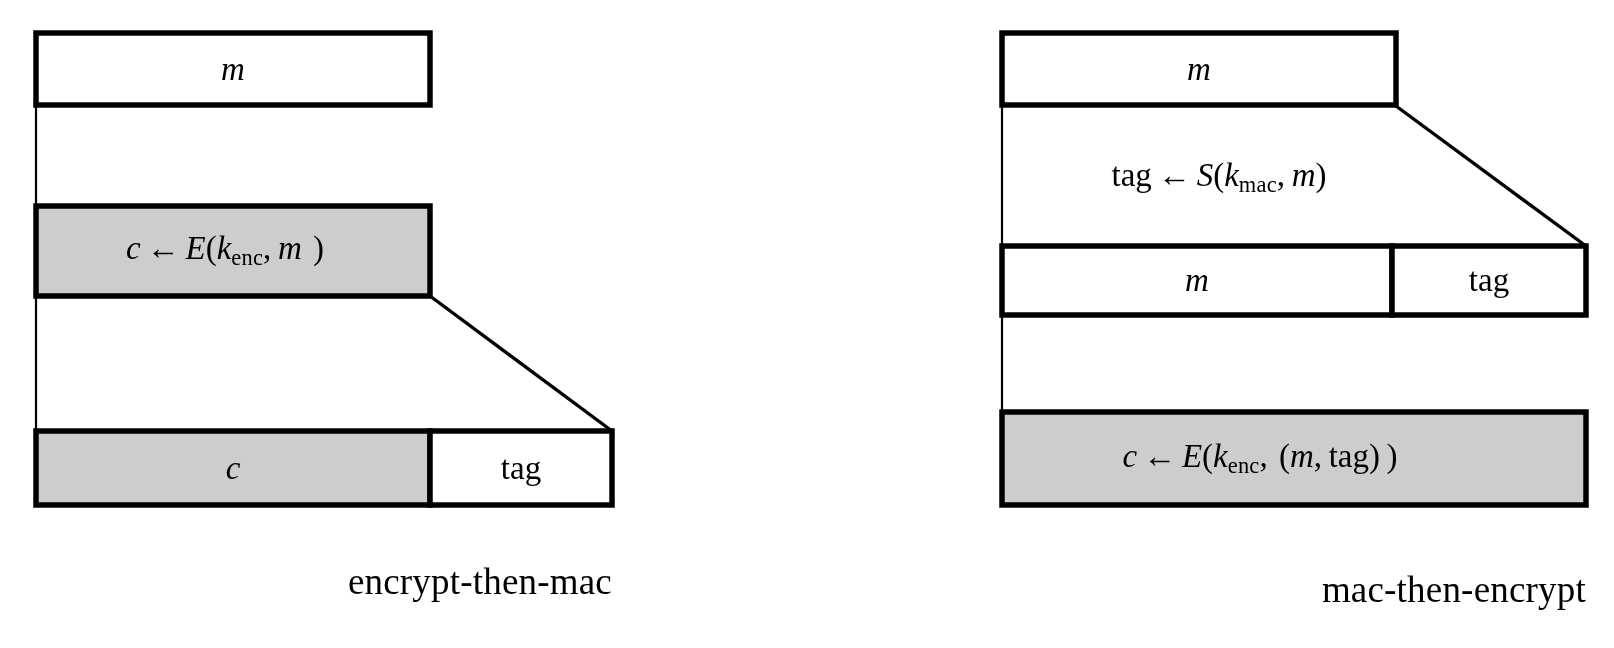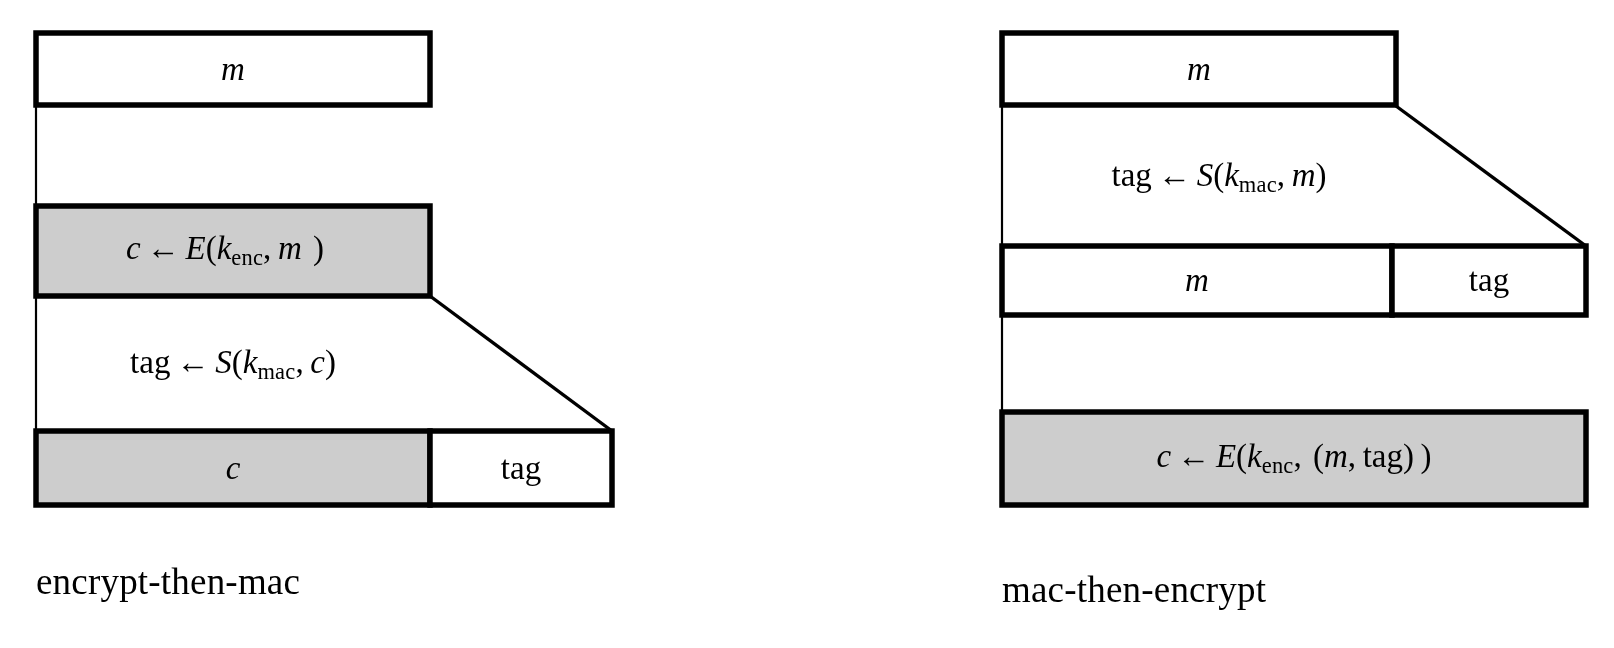--- a/index.html
+++ b/index.html
@@ -64,21 +64,21 @@
     font-style: normal;
     padding: 0 0.18em;
   }
   .thinsp { display: inline-block; width: 0.20em; }
   .medsp  { display: inline-block; width: 0.34em; }
 
   .caption {
     position: absolute;
     font-size: 37px;
     letter-spacing: 0.2px;
-    text-align: left;
+    text-align: right;
     white-space: nowrap;
   }
 </style>
 </head>
 <body>
 
 <div class="diagram">
 
   <svg class="svg-layer" viewBox="0 0 1614 648" width="1614" height="648" xmlns="http://www.w3.org/2000/svg">
 
@@ -110,25 +110,20 @@
   <div class="lbl" style="left:36px; top:33px; width:394px; height:72px;">
     <span class="math mvar">m</span>
   </div>
 
   <div class="lbl" style="left:28px; top:206px; width:394px; height:90px;">
     <span class="math">
       <span class="mvar">c</span><span class="arrow">←</span><span class="mvar">E</span><span class="mrm">(</span><span class="mvar">k</span><span class="sub">enc</span><span class="mrm">,</span><span class="thinsp"></span><span class="mvar">m</span><span class="medsp"></span><span class="mrm">)</span>
     </span>
   </div>
 
-  <div class="lbl" style="left:36px; top:320px; width:394px; height:90px;">
-    <span class="math">
-      <span class="mrm">tag</span><span class="arrow">←</span><span class="mvar">S</span><span class="mrm">(</span><span class="mvar">k</span><span class="sub">mac</span><span class="mrm">,</span><span class="thinsp"></span><span class="mvar">c</span><span class="mrm">)</span>
-    </span>
-  </div>
 
   <div class="lbl" style="left:36px; top:431px; width:394px; height:74px;">
     <span class="math mvar">c</span>
   </div>
   <div class="lbl" style="left:430px; top:431px; width:182px; height:74px;">
     <span class="math mrm">tag</span>
   </div>
 
   <div class="caption" style="left:36px; top:560px; width:576px;">encrypt-then-mac</div>
 
@@ -142,21 +137,21 @@
     </span>
   </div>
 
   <div class="lbl" style="left:1002px; top:246px; width:390px; height:69px;">
     <span class="math mvar">m</span>
   </div>
   <div class="lbl" style="left:1392px; top:246px; width:194px; height:69px;">
     <span class="math mrm">tag</span>
   </div>
 
-  <div class="lbl" style="left:1002px; top:412px; width:584px; height:93px;">
+  <div class="lbl" style="left:968px; top:412px; width:584px; height:93px;">
     <span class="math">
       <span class="mvar">c</span><span class="arrow">←</span><span class="mvar">E</span><span class="mrm">(</span><span class="mvar">k</span><span class="sub">enc</span><span class="mrm">,</span><span class="medsp"></span><span class="mrm">(</span><span class="mvar">m</span><span class="mrm">,</span><span class="thinsp"></span><span class="mrm">tag)</span><span class="thinsp"></span><span class="mrm">)</span>
     </span>
   </div>
 
   <div class="caption" style="left:1002px; top:568px; width:584px;">mac-then-encrypt</div>
 
 </div>
 
 </body></html>

